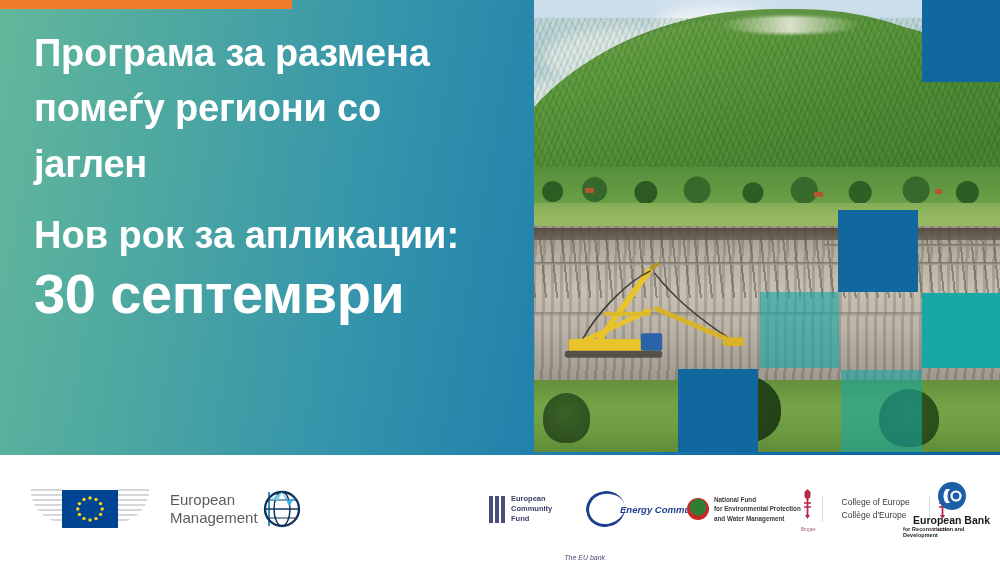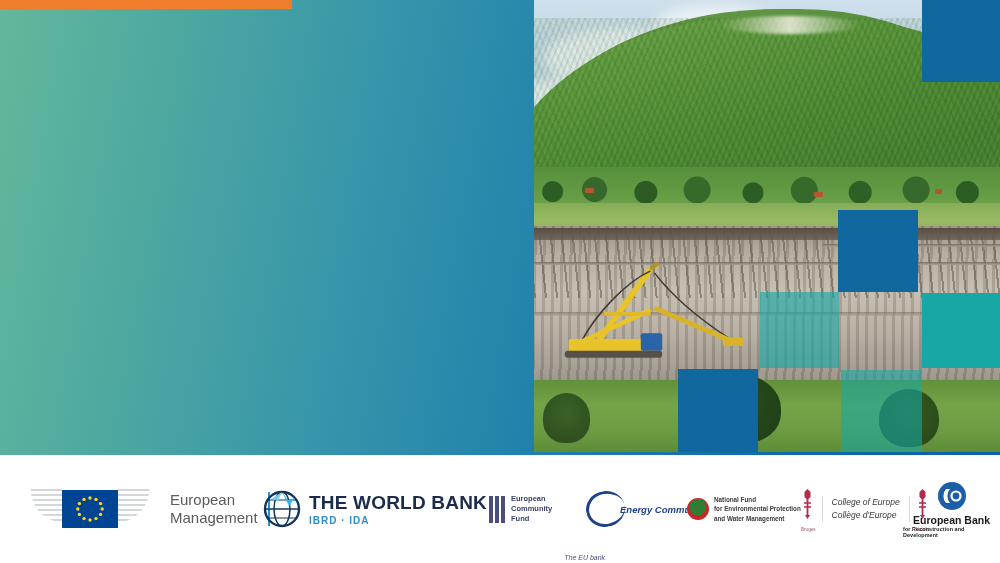--- a/index.html
+++ b/index.html
@@ -110,21 +110,21 @@
   .enc-txt{color:#1f3f8f;font-size:9.5px;font-style:italic;font-weight:600;margin-left:-5px;}
 
   
   .nf{left:687px;}
   .nf-mark{width:22px;height:22px;border-radius:50%;background:radial-gradient(circle at 50% 42%,#2f7d32 0 48%,#c62828 50% 100%);position:relative;}
   .nf-txt{margin-left:5px;color:#3a3a3a;font-size:6.3px;line-height:1.45;font-weight:600;}
 
   
   .coe{left:801px;}
   .coe-crest{width:13px;height:34px;position:relative;}
-  .coe-txt{color:#3a3a3a;font-size:8.5px;line-height:1.5;padding:0 9px;border-left:1px solid #d8d8d8;border-right:1px solid #d8d8d8;margin:0 6px;font-style:italic;}
+  .coe-txt{color:#3a3a3a;font-size:8.5px;line-height:1.5;padding:0 19px;border-left:1px solid #d8d8d8;border-right:1px solid #d8d8d8;margin:0 6px;}
   .coe-sub{font-size:4.6px;color:#9a5b6a;text-align:center;margin-top:2px;}
 
   
   .ebrd{left:903px;flex-direction:column;justify-content:center;}
   .ebrd-t1{color:#1a1a1a;font-size:10.5px;font-weight:700;margin-top:3px;}
   .ebrd-t2{color:#1a1a1a;font-size:5.4px;font-weight:700;letter-spacing:.1px;}
 </style>
 </head>
 <body>
 
@@ -180,20 +180,27 @@
     <div class="bush" style="left:74%;top:86%;width:13%;height:13%;background:radial-gradient(circle at 50% 40%,#35591f,#264718);"></div>
   </div>
 
   <div class="sq sq-blue" style="left:922px;top:0;width:78px;height:82px;"></div>
   <div class="sq sq-blue" style="left:838px;top:210px;width:80px;height:82px;"></div>
   <div class="sq sq-teal" style="left:922px;top:293px;width:78px;height:75px;"></div>
   <div class="sq sq-teal-t" style="left:760px;top:292px;width:79px;height:76px;"></div>
   <div class="sq sq-teal-t2" style="left:841px;top:370px;width:81px;height:82px;"></div>
   <div class="sq sq-blue" style="left:678px;top:369px;width:80px;height:83px;"></div>
 
+  <div class="copy">
+    <div class="l1">Програма за размена</div>
+    <div class="l1">помеѓу региони со</div>
+    <div class="l1">јаглен</div>
+    <div class="l2">Нов рок за апликации:</div>
+    <div class="l3">30 септември</div>
+  </div>
 </div>
 
 <div id="logos">
 
   <div class="logo ec">
     <div class="ec-swoosh"></div>
     <div class="euflag">
       <svg viewBox="0 0 56 38" style="position:absolute;inset:0;width:100%;height:100%;">
         <g fill="#ffd617">
           <circle cx="28" cy="8" r="1.7"></circle>
@@ -221,24 +228,20 @@
 
   <div class="logo wb">
     <svg width="40" height="40" viewBox="0 0 40 40">
       <circle cx="20" cy="20" r="17" fill="none" stroke="#12355b" stroke-width="2.4"></circle>
       <ellipse cx="20" cy="20" rx="8" ry="17" fill="none" stroke="#12355b" stroke-width="1.5"></ellipse>
       <line x1="3" y1="20" x2="37" y2="20" stroke="#12355b" stroke-width="1.5"></line>
       <path d="M6 11 H34 M6 29 H34" stroke="#12355b" stroke-width="1.2" fill="none"></path>
       <path d="M20 3 L26 11 L33 9 L27 17 Z" fill="#35b4e8" opacity=".95"></path>
       <path d="M20 3 L16 12 L9 10 Z" fill="#6fd0f2" opacity=".9"></path>
     </svg>
-    <div class="wb-txt">
-      <div class="wb-t1">THE WORLD BANK</div>
-      <div class="wb-t2">IBRD · IDA</div>
-    </div>
   </div>
 
   <div class="logo eib">
     <div class="eib-bars">
         <i></i>
         <i></i>
         <i></i>
       </div>
     <div class="eib-txt">
       <div>European</div>

